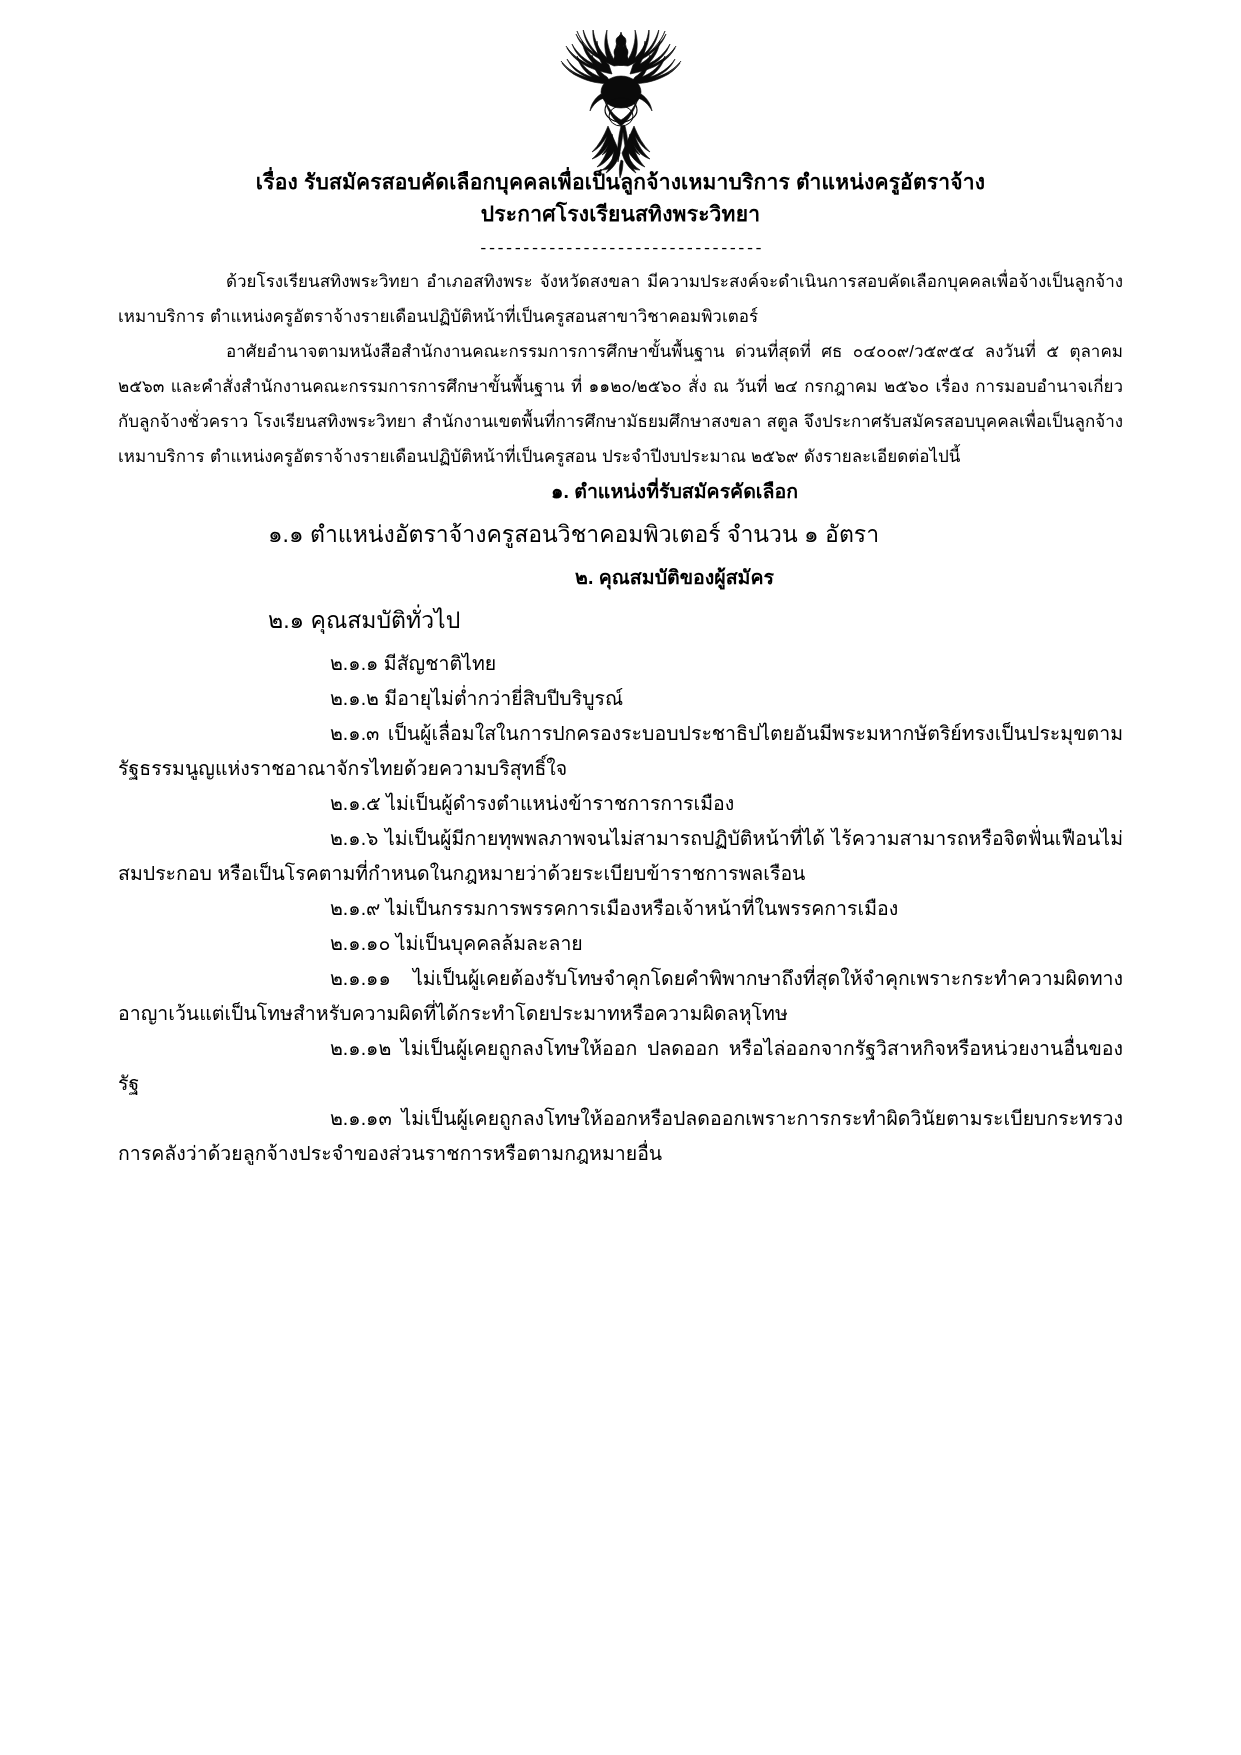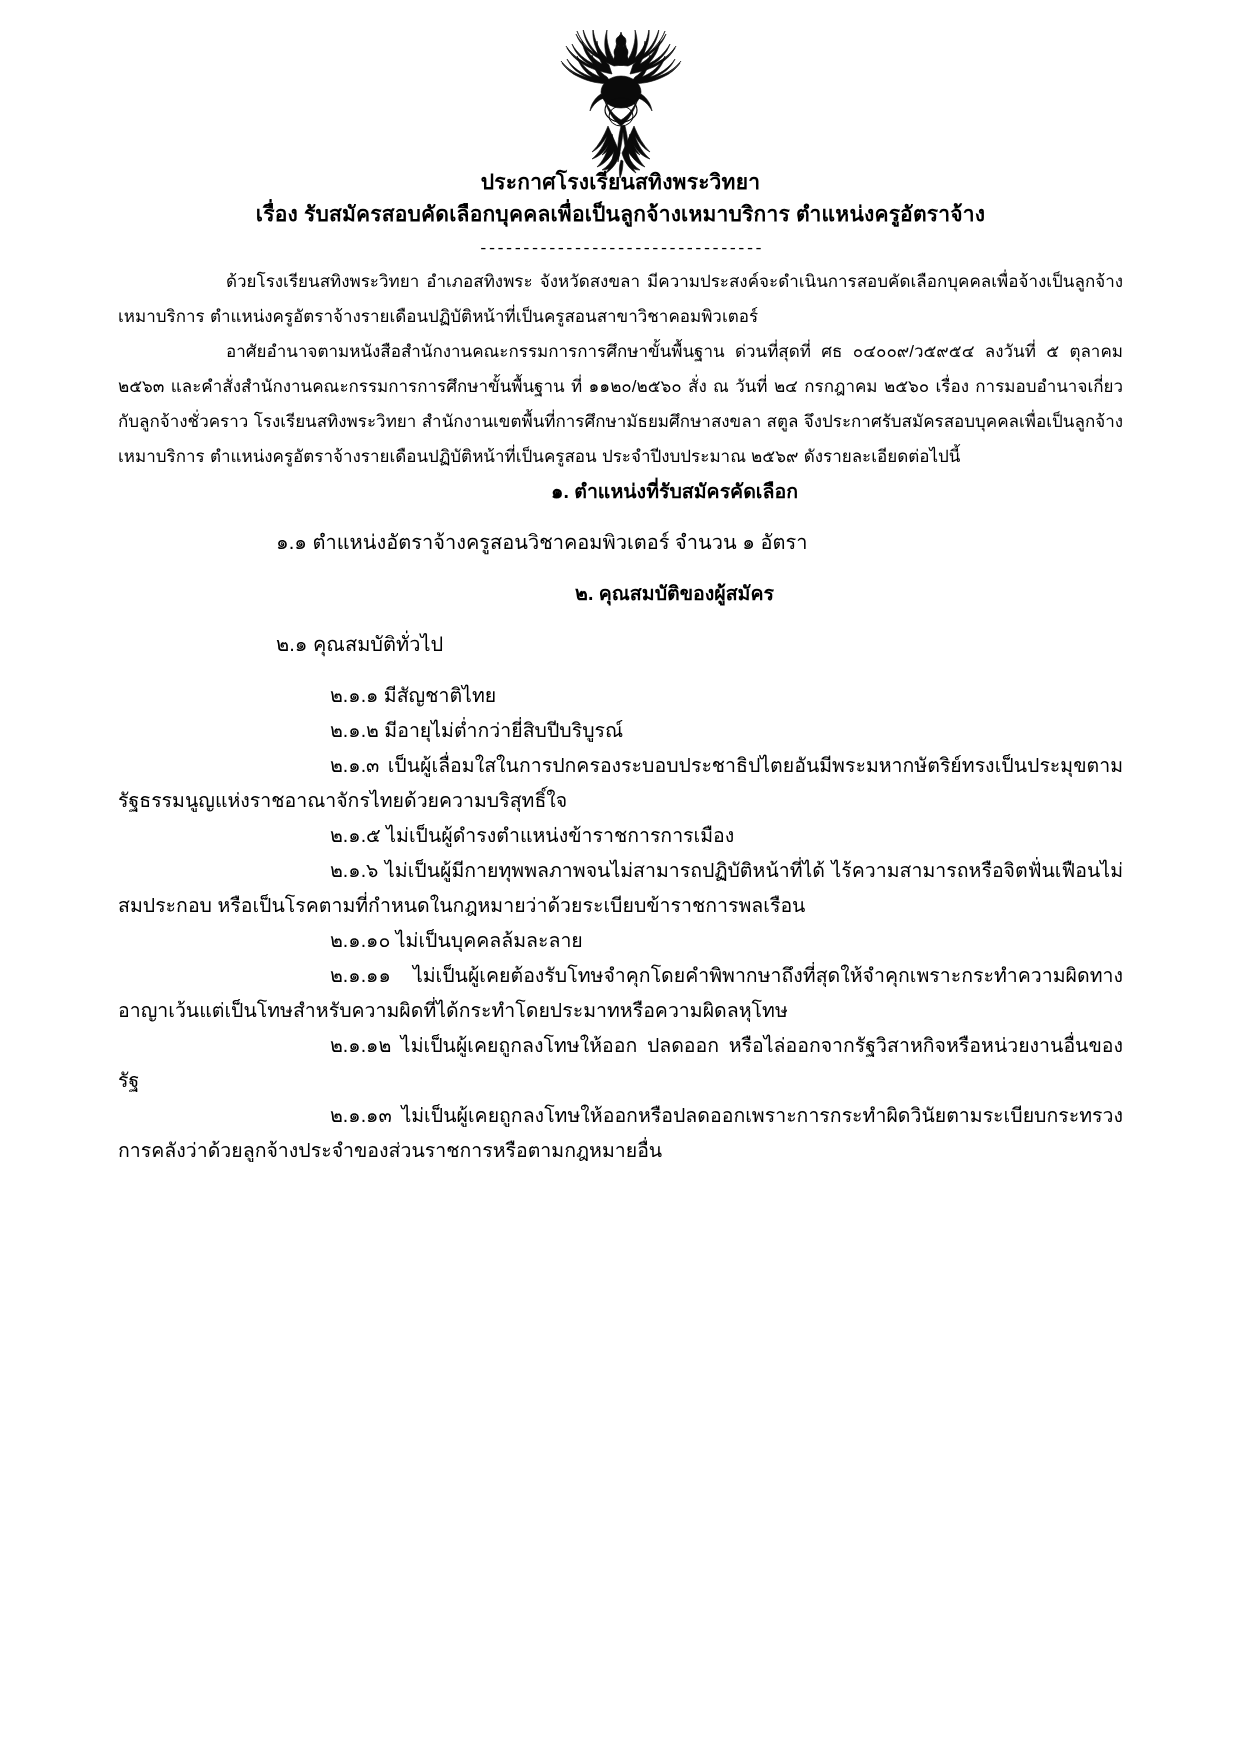--- a/index.html
+++ b/index.html
@@ -76,23 +76,23 @@
     font-family: "Liberation Sans", "DejaVu Sans", sans-serif;
     font-weight: bold;
     font-size: 19.5px;
     line-height: 35px;
     margin: 0;
     padding-left: 108px;
     text-align: center;
   }
   .sub-item {
     font-family: "Liberation Sans", "DejaVu Sans", sans-serif;
-    font-size: 20px;
+    font-size: 23px;
     line-height: 35px;
-    margin: 16px;
+    margin: 8px;
     padding-left: 142px;
     text-align: justify;
   }
   .sub-sub-item {
     font-family: "Liberation Sans", "DejaVu Sans", sans-serif;
     font-size: 19.5px;
     line-height: 35px;
     margin: 0;
     text-align: justify;
     text-indent: 212px;
@@ -138,22 +138,22 @@
           <path d="M74 104 c2 8 5 15 10 21 c-4 -2 -7 -6 -9 -10 c1 6 3 11 7 15 c-5 -1 -9 -6 -11 -11 z"></path>
           <path d="M58 126 c-3 6 -7 11 -12 14 c6 0 11 -3 14 -8 z"></path>
           <path d="M72 126 c3 6 7 11 12 14 c-6 0 -11 -3 -14 -8 z"></path>
           <path d="M65 130 c-2 6 -2 12 -1 18 c2 -5 3 -11 3 -17 z"></path>
         </g>
       </svg>
     </span>
   </div>
 
   <div class="titles">
+    <div class="title-line sub">เรื่อง  รับสมัครสอบคัดเลือกบุคคลเพื่อเป็นลูกจ้างเหมาบริการ ตำแหน่งครูอัตราจ้าง</div>
     <div class="title-line">ประกาศโรงเรียนสทิงพระวิทยา</div>
-    <div class="title-line sub">เรื่อง  รับสมัครสอบคัดเลือกบุคคลเพื่อเป็นลูกจ้างเหมาบริการ ตำแหน่งครูอัตราจ้าง</div>
   </div>
 
   <div class="rule">---------------------------------</div>
 
   <div class="body-area">
 
     <p class="para">ด้วยโรงเรียนสทิงพระวิทยา อำเภอสทิงพระ จังหวัดสงขลา  มีความประสงค์จะดำเนินการสอบคัดเลือกบุคคลเพื่อจ้างเป็นลูกจ้างเหมาบริการ ตำแหน่งครูอัตราจ้างรายเดือนปฏิบัติหน้าที่เป็นครูสอนสาขาวิชาคอมพิวเตอร์</p>
 
     <p class="para">อาศัยอำนาจตามหนังสือสำนักงานคณะกรรมการการศึกษาขั้นพื้นฐาน ด่วนที่สุดที่ ศธ ๐๔๐๐๙/ว๕๙๕๔ ลงวันที่ ๕ ตุลาคม ๒๕๖๓ และคำสั่งสำนักงานคณะกรรมการการศึกษาขั้นพื้นฐาน ที่ ๑๑๒๐/๒๕๖๐ สั่ง ณ วันที่ ๒๔ กรกฎาคม ๒๕๖๐ เรื่อง การมอบอำนาจเกี่ยวกับลูกจ้างชั่วคราว โรงเรียนสทิงพระวิทยา สำนักงานเขตพื้นที่การศึกษามัธยมศึกษาสงขลา สตูล จึงประกาศรับสมัครสอบบุคคลเพื่อเป็นลูกจ้างเหมาบริการ ตำแหน่งครูอัตราจ้างรายเดือนปฏิบัติหน้าที่เป็นครูสอน ประจำปีงบประมาณ ๒๕๖๙ ดังรายละเอียดต่อไปนี้</p>
 
@@ -161,20 +161,21 @@
     <div class="sub-item">๑.๑ ตำแหน่งอัตราจ้างครูสอนวิชาคอมพิวเตอร์ จำนวน ๑ อัตรา</div>
 
     <div class="heading">๒. คุณสมบัติของผู้สมัคร</div>
     <div class="sub-item">๒.๑ คุณสมบัติทั่วไป</div>
 
     <div class="sub-sub-item">๒.๑.๑ มีสัญชาติไทย</div>
     <div class="sub-sub-item">๒.๑.๒ มีอายุไม่ต่ำกว่ายี่สิบปีบริบูรณ์</div>
     <div class="sub-sub-item">๒.๑.๓ เป็นผู้เลื่อมใสในการปกครองระบอบประชาธิปไตยอันมีพระมหากษัตริย์ทรงเป็นประมุขตามรัฐธรรมนูญแห่งราชอาณาจักรไทยด้วยความบริสุทธิ์ใจ</div>
     <div class="sub-sub-item">๒.๑.๕ ไม่เป็นผู้ดำรงตำแหน่งข้าราชการการเมือง</div>
     <div class="sub-sub-item">๒.๑.๖ ไม่เป็นผู้มีกายทุพพลภาพจนไม่สามารถปฏิบัติหน้าที่ได้ ไร้ความสามารถหรือจิตฟั่นเฟือนไม่สมประกอบ หรือเป็นโรคตามที่กำหนดในกฎหมายว่าด้วยระเบียบข้าราชการพลเรือน</div>
+    <div class="sub-sub-item">๒.๑.๙ ไม่เป็นกรรมการพรรคการเมืองหรือเจ้าหน้าที่ในพรรคการเมือง</div>
     <div class="sub-sub-item">๒.๑.๑๐ ไม่เป็นบุคคลล้มละลาย</div>
     <div class="sub-sub-item">๒.๑.๑๑ ไม่เป็นผู้เคยต้องรับโทษจำคุกโดยคำพิพากษาถึงที่สุดให้จำคุกเพราะกระทำความผิดทางอาญาเว้นแต่เป็นโทษสำหรับความผิดที่ได้กระทำโดยประมาทหรือความผิดลหุโทษ</div>
     <div class="sub-sub-item">๒.๑.๑๒ ไม่เป็นผู้เคยถูกลงโทษให้ออก ปลดออก หรือไล่ออกจากรัฐวิสาหกิจหรือหน่วยงานอื่นของรัฐ</div>
     <div class="sub-sub-item">๒.๑.๑๓ ไม่เป็นผู้เคยถูกลงโทษให้ออกหรือปลดออกเพราะการกระทำผิดวินัยตามระเบียบกระทรวงการคลังว่าด้วยลูกจ้างประจำของส่วนราชการหรือตามกฎหมายอื่น</div>
 
   </div>
 
 </div>
 
 </body></html>

